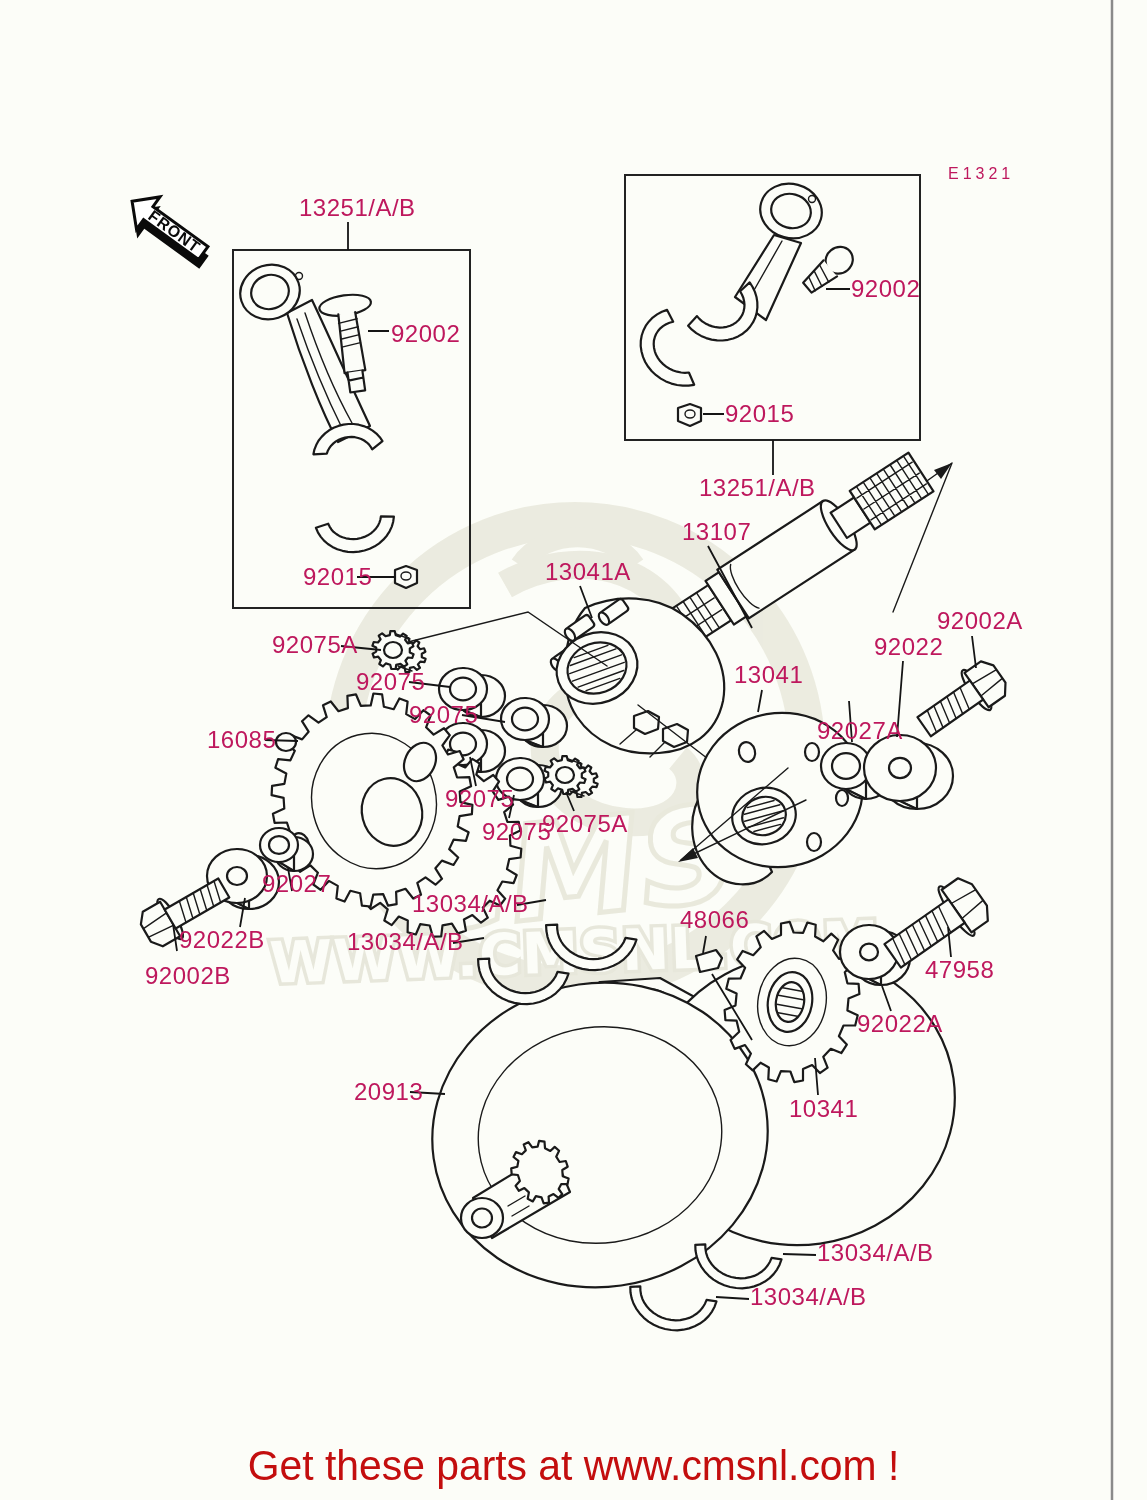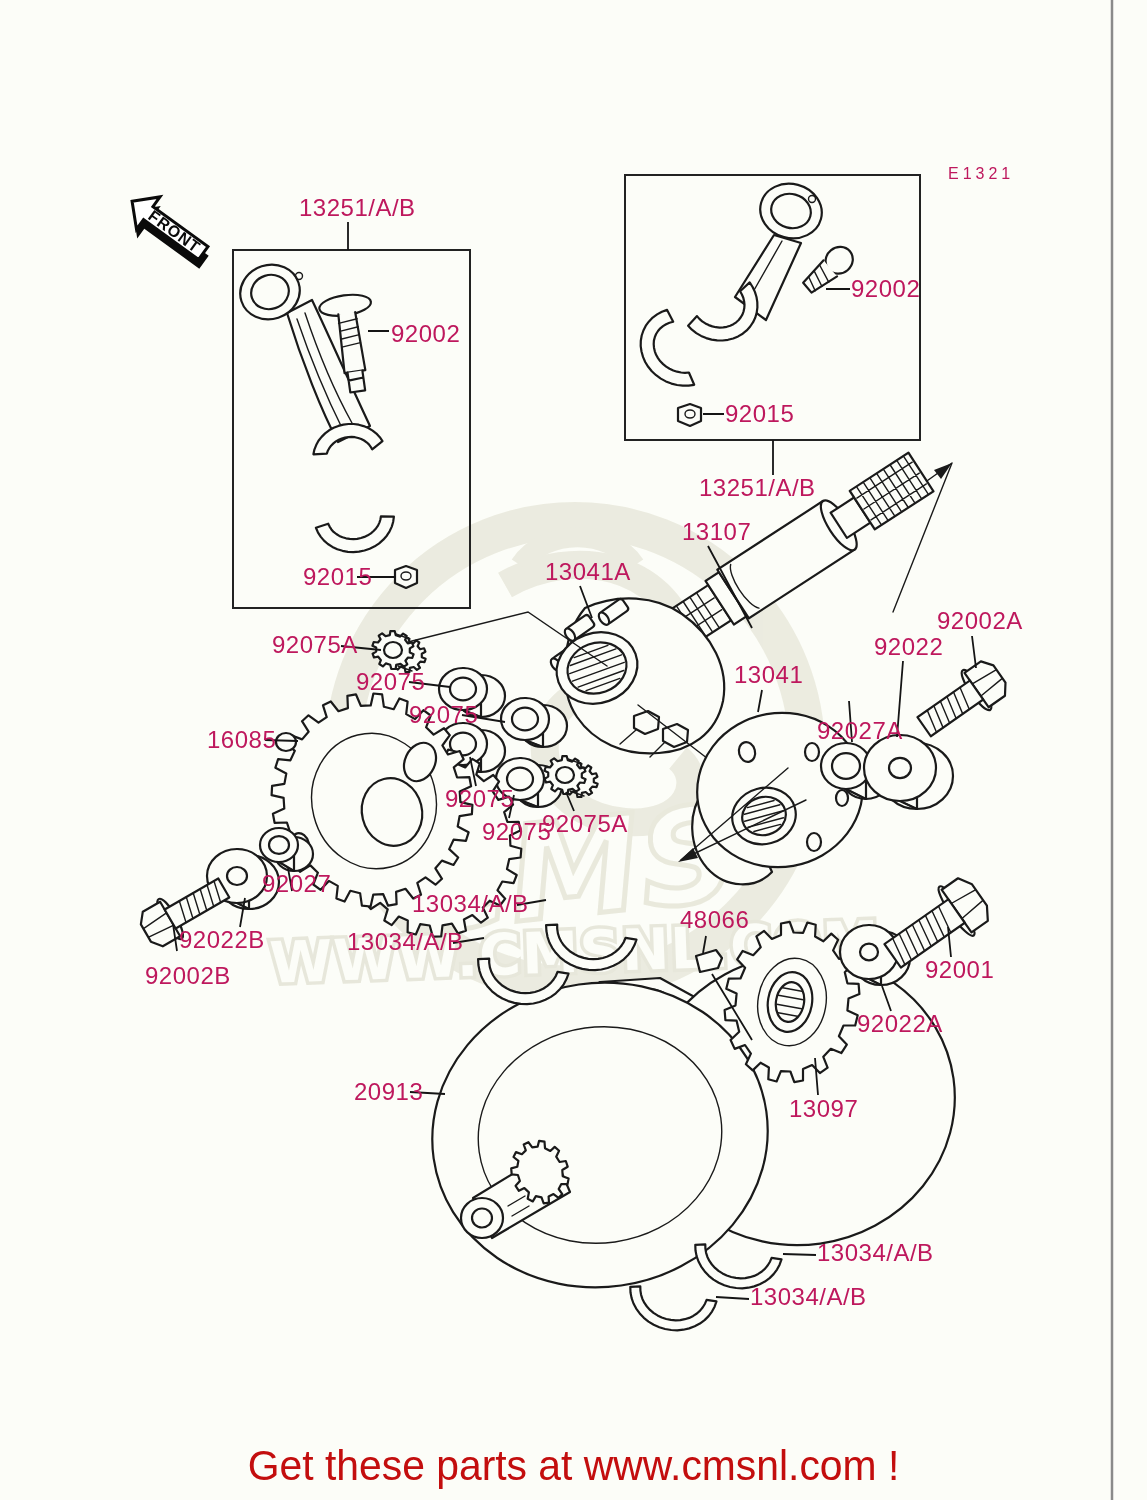--- a/index.html
+++ b/index.html
@@ -331,23 +331,23 @@
       <div class="part-label" style="left: 734px; top: 663px;">13041</div>
       <div class="part-label" style="left: 874px; top: 635px;">92022</div>
       <div class="part-label" style="left: 817px; top: 675px; margin-top: 44px;">92027A</div>
       <div class="part-label" style="left: 937px; top: 609px;">92002A</div>
       <div class="part-label" style="left: 262px; top: 872px;">92027</div>
       <div class="part-label" style="left: 179px; top: 928px; text-align: center;">92022B</div>
       <div class="part-label" style="left: 145px; top: 952px; margin-top: 12px;">92002B</div>
       <div class="part-label" style="left: 412px; top: 892px;">13034/A/B</div>
       <div class="part-label" style="left: 347px; top: 930px;">13034/A/B</div>
       <div class="part-label" style="left: 680px; top: 908px;">48066</div>
-      <div class="part-label" style="left: 925px; top: 958px;">92001</div>
+      <div class="part-label" style="left: 925px; top: 958px;">47958</div>
       <div class="part-label" style="left: 857px; top: 1012px;">92022A</div>
       <div class="part-label" style="left: 354px; top: 1080px;">20913</div>
-      <div class="part-label" style="left: 789px; top: 1097px;">13097</div>
+      <div class="part-label" style="left: 789px; top: 1097px;">10341</div>
       <div class="part-label" style="left: 817px; top: 1241px;">13034/A/B</div>
       <div class="part-label" style="left: 750px; top: 1285px;">13034/A/B</div>
       <div class="part-label small" style="left: 948px; top: 166px;">E1321</div>
     </div>
 
   <div class="banner">Get these parts at www.cmsnl.com !</div>
 </div>
 
 </body></html>

